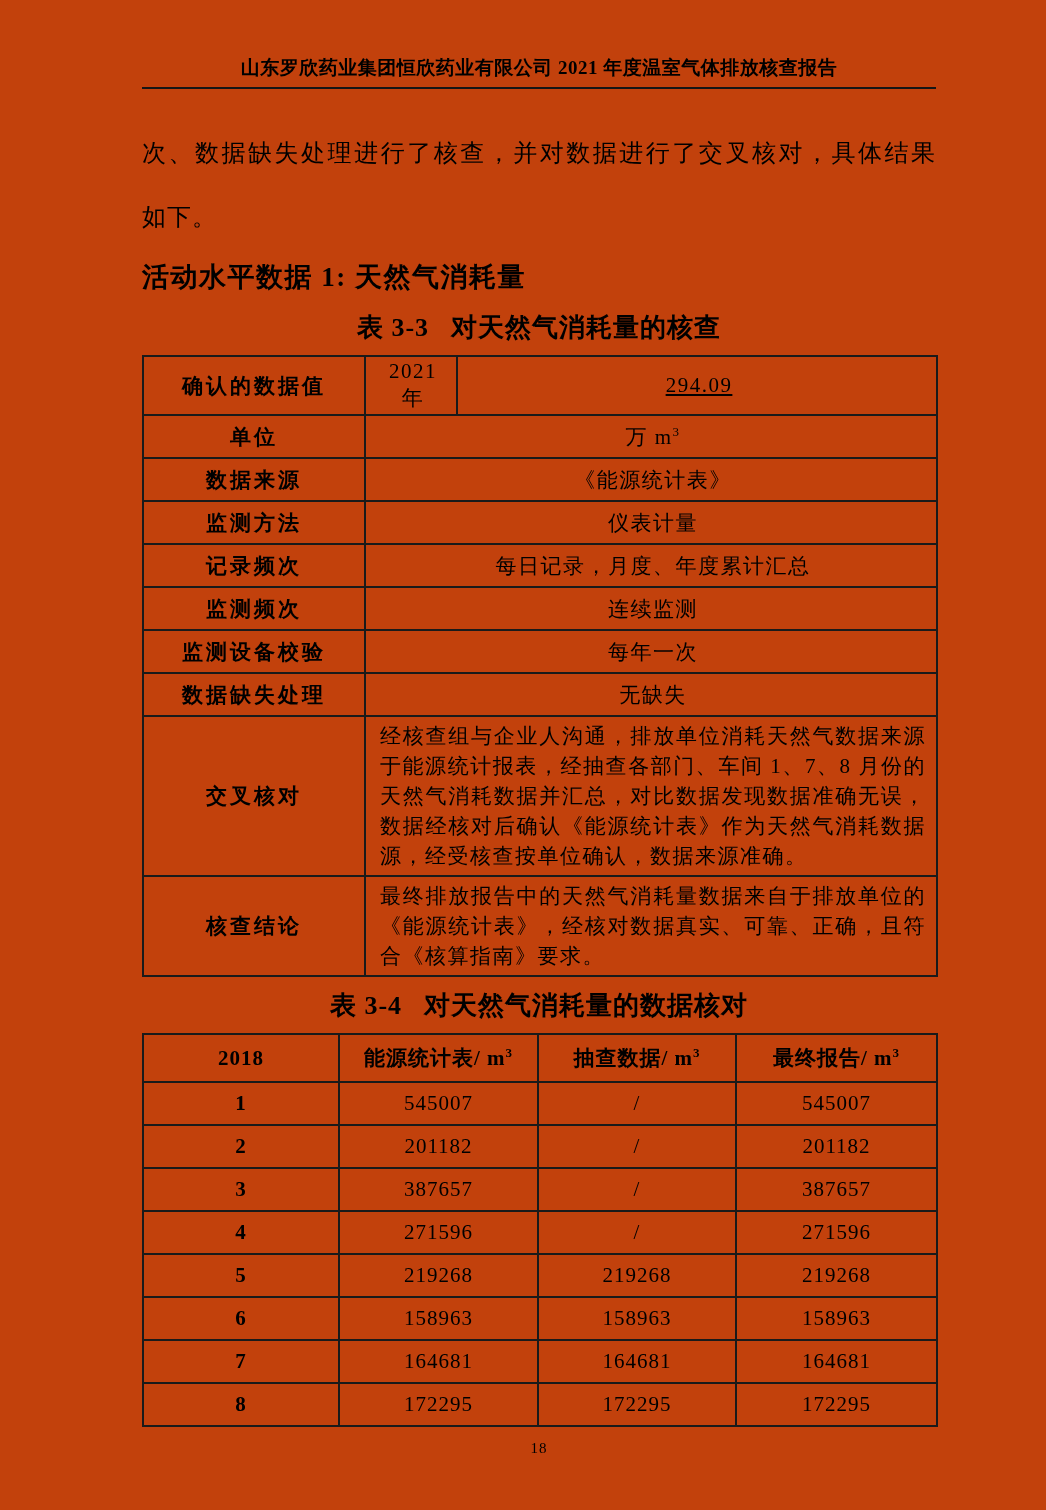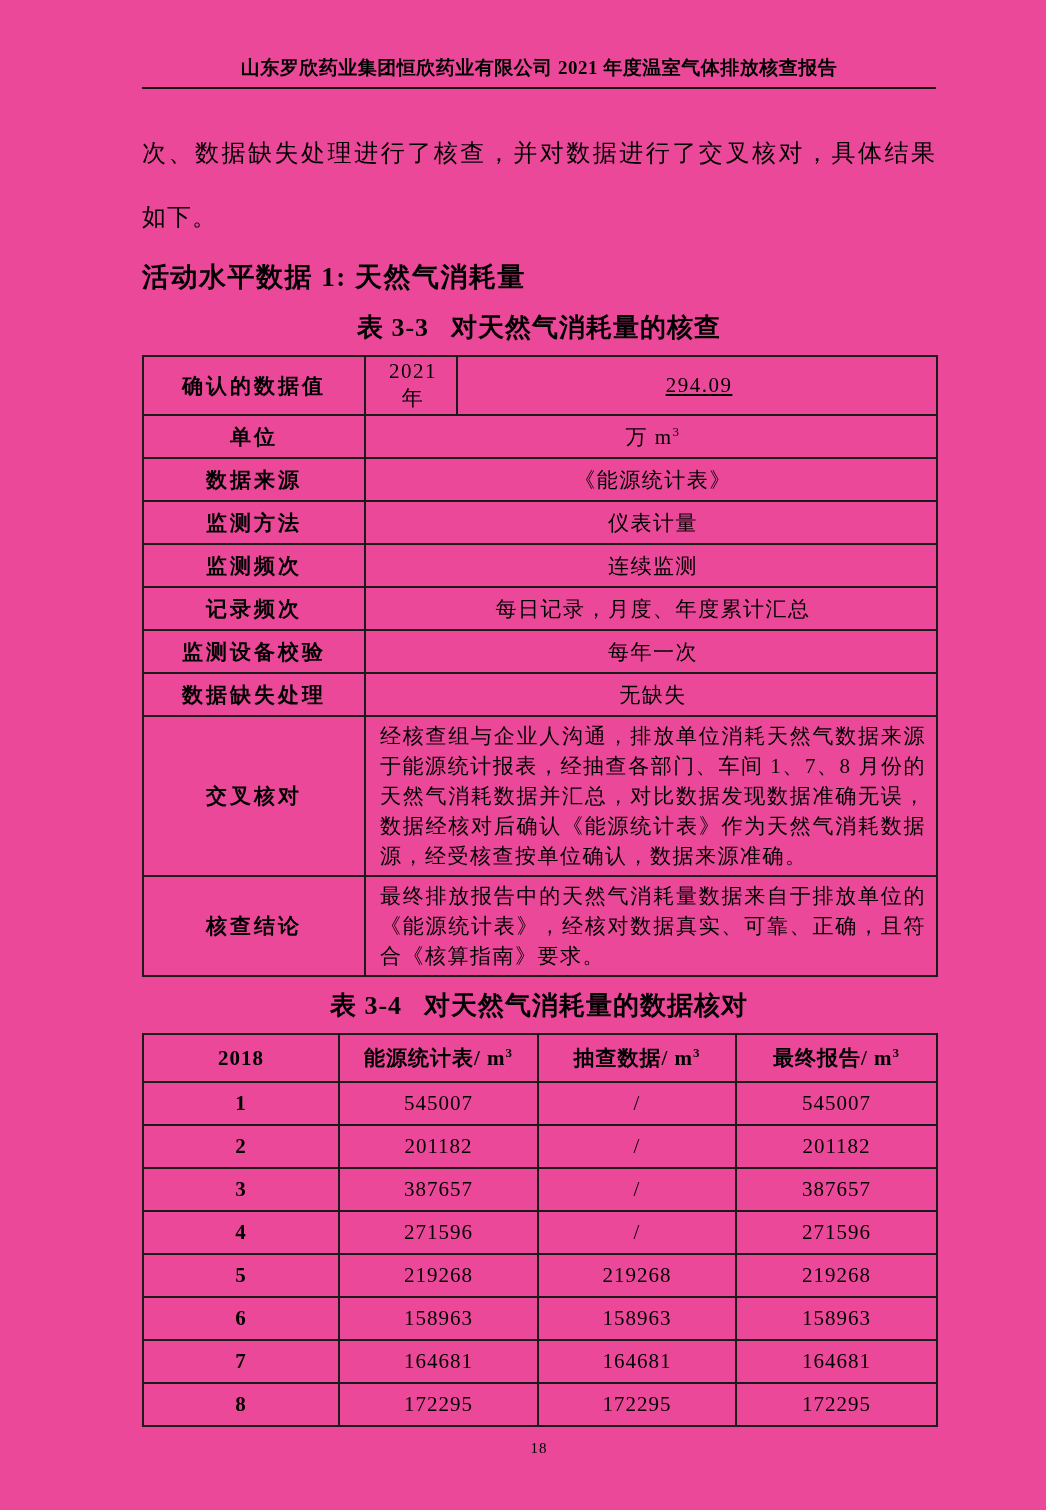--- a/index.html
+++ b/index.html
@@ -11,21 +11,21 @@
     width: 1046px;
     height: 1510px;
     font-family: "Liberation Serif", "DejaVu Serif", serif;
     color: #000;
     position: relative;
   }
   .page {
     position: relative;
     width: 1046px;
     height: 1510px;
-    background: #ec4899;
+    background: #c2410c;
     overflow: hidden;
   }
   .content {
     margin-left: 142px;
     width: 794px;
   }
   
   .doc-header {
     padding-top: 56px;
     border-bottom: 2px solid #161616;
@@ -173,26 +173,26 @@
           </tr>
           <tr>
             <td class="lbl">数据来源</td>
             <td class="val" colspan="2">《能源统计表》</td>
           </tr>
           <tr>
             <td class="lbl">监测方法</td>
             <td class="val" colspan="2">仪表计量</td>
           </tr>
           <tr>
+            <td class="lbl">记录频次</td>
+            <td class="val" colspan="2">每日记录，月度、年度累计汇总</td>
+          </tr>
+          <tr>
             <td class="lbl">监测频次</td>
             <td class="val" colspan="2">连续监测</td>
-          </tr>
-          <tr>
-            <td class="lbl">记录频次</td>
-            <td class="val" colspan="2">每日记录，月度、年度累计汇总</td>
           </tr>
           <tr>
             <td class="lbl">监测设备校验</td>
             <td class="val" colspan="2">每年一次</td>
           </tr>
           <tr>
             <td class="lbl">数据缺失处理</td>
             <td class="val" colspan="2">无缺失</td>
           </tr>
           <tr>

